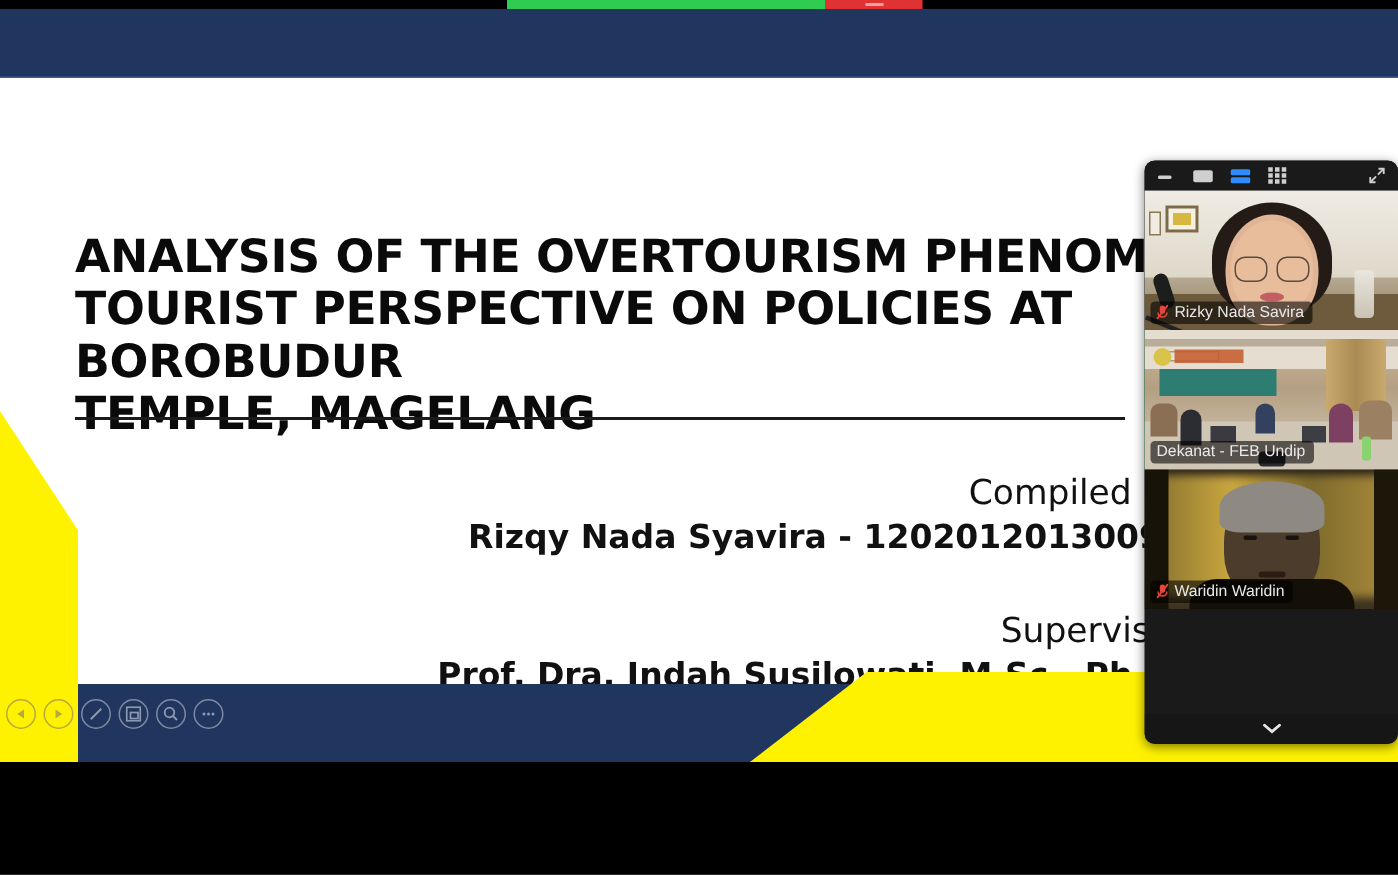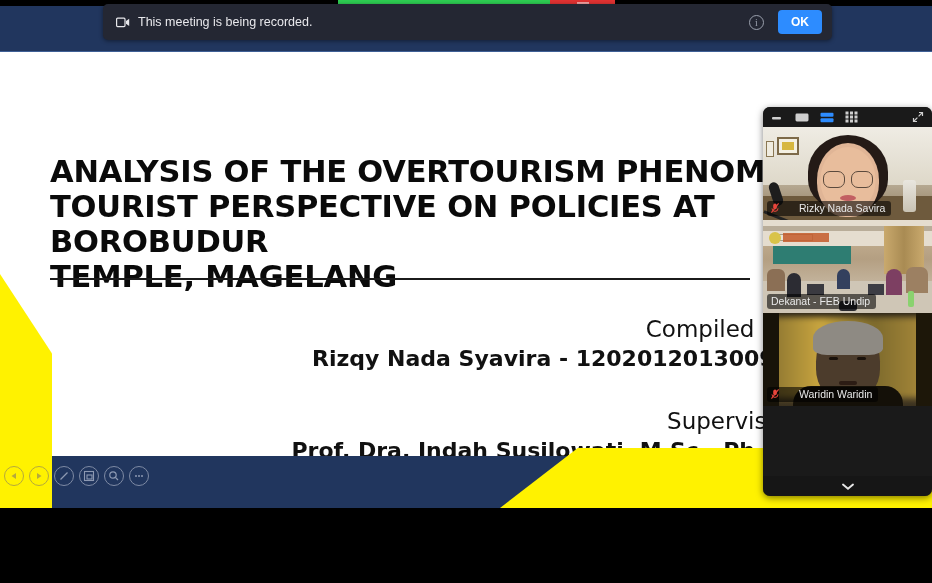--- a/index.html
+++ b/index.html
@@ -290,21 +290,21 @@
     overflow: hidden;
   }
   .vtile.active { outline: 2px solid #38d66b; outline-offset: -2px; padding-left: 29px; }
   .vtile .namebar {
     position: absolute;
     left: 4px; bottom: 4px;
     max-width: 150px;
     background: rgba(0,0,0,.58);
     border-radius: 3px;
     padding: 1px 6px 2px 4px;
-    display: flex; align-items: center; gap: 20px;
+    display: flex; align-items: center; gap: 4px;
     color: #e9e9e9;
     font-size: 10.5px;
     font-family: "Liberation Sans", sans-serif;
     white-space: nowrap;
     overflow: hidden;
   }
   .mute-ico { color: #e8453c; display: flex; }
 
   .vp-scroll {
     position: absolute;
@@ -466,31 +466,20 @@
           <circle cx="3" cy="6" r="1" fill="currentColor"></circle>
           <circle cx="6" cy="6" r="1" fill="currentColor"></circle>
           <circle cx="9" cy="6" r="1" fill="currentColor"></circle>
         </svg>
       </div>
     </div>
   </div>
 
   <div class="letterbox"></div>
 
-  <div class="rec-toast">
-    <span class="cam-icon">
-      <svg width="14" height="11" viewBox="0 0 14 11">
-        <rect x="0.6" y="1.2" width="8.4" height="8.4" rx="1" fill="none" stroke="currentColor" stroke-width="1.2"></rect>
-        <polygon points="10,4 13.2,1.8 13.2,9 10,6.8" fill="currentColor"></polygon>
-      </svg>
-    </span>
-    <span class="msg">This meeting is being recorded.</span>
-    <span class="info-ico">i</span>
-    <button class="ok-btn">OK</button>
-  </div>
 
   <div class="vpanel">
 
     <div class="vp-controls">
       <span class="vpc">
         <svg width="13" height="10" viewBox="0 0 13 10">
             <rect x="1" y="5" width="9" height="2.4" rx="1" fill="currentColor"></rect>
           </svg>
       </span>
       <span class="vpc">

